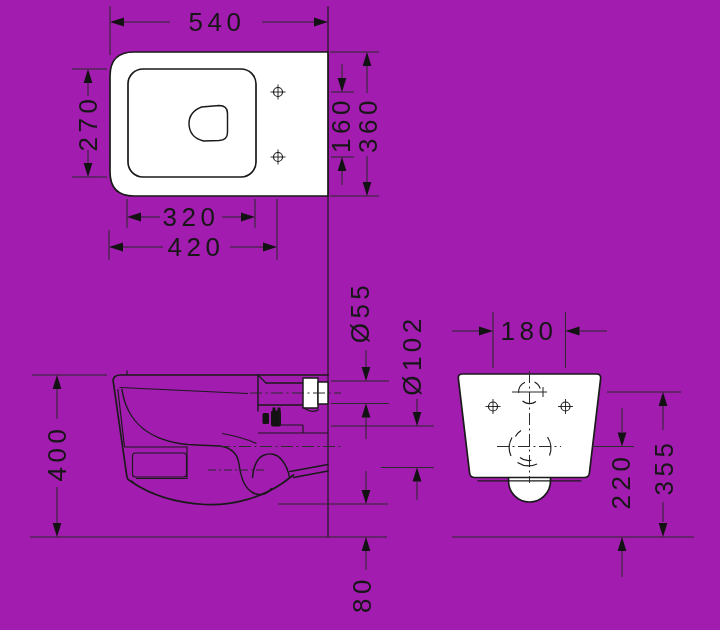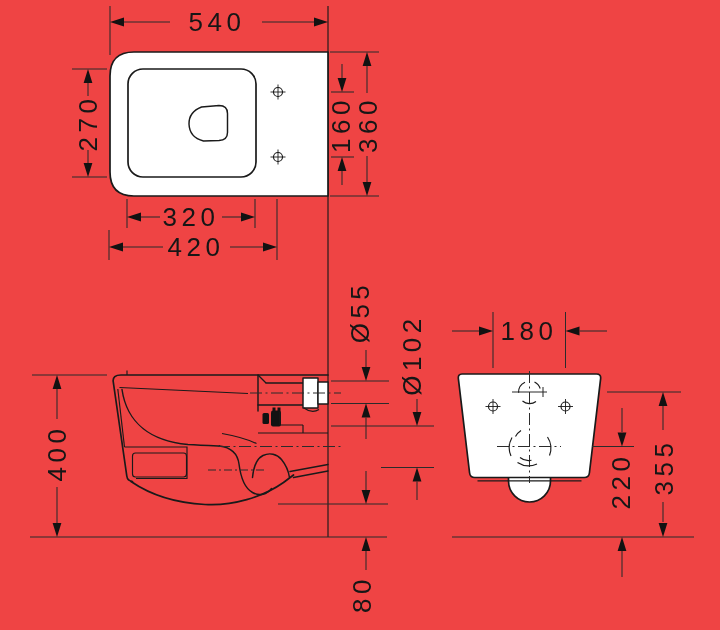--- a/index.html
+++ b/index.html
@@ -1,16 +1,16 @@
 <!DOCTYPE html>
 <html><head>
 <meta charset="utf-8">
 <style>
   html,body { margin:0; padding:0; background:#ffffff; }
-  .stage { position:relative; width:720px; height:630px; background:#ef4444; overflow:hidden;text-align:center; }
+  .stage { position:relative; width:720px; height:630px; background:#a21caf; overflow:hidden;text-align:center; }
   svg { display:block; }
   .obj  { fill:none; stroke:#1a1a1a; stroke-width:1.7; stroke-linejoin:round; stroke-linecap:round; }
   .obj2 { fill:none; stroke:#1a1a1a; stroke-width:1.45; stroke-linejoin:round; stroke-linecap:round; }
   .objf { fill:#ffffff; stroke:#1a1a1a; stroke-width:1.7; stroke-linejoin:round; }
   .thin { fill:none; stroke:#1a1a1a; stroke-width:1.15; }
   .hair { fill:none; stroke:#1a1a1a; stroke-width:0.9; }
   .diml { fill:none; stroke:#2b2b2b; stroke-width:1.05; }
   .cl   { fill:none; stroke:#2b2b2b; stroke-width:1; stroke-dasharray:12 3.5 2 3.5; }
   .cls  { fill:none; stroke:#2b2b2b; stroke-width:1; stroke-dasharray:8 3 2 3; }
   .arr  { fill:#121212; stroke:none; }

